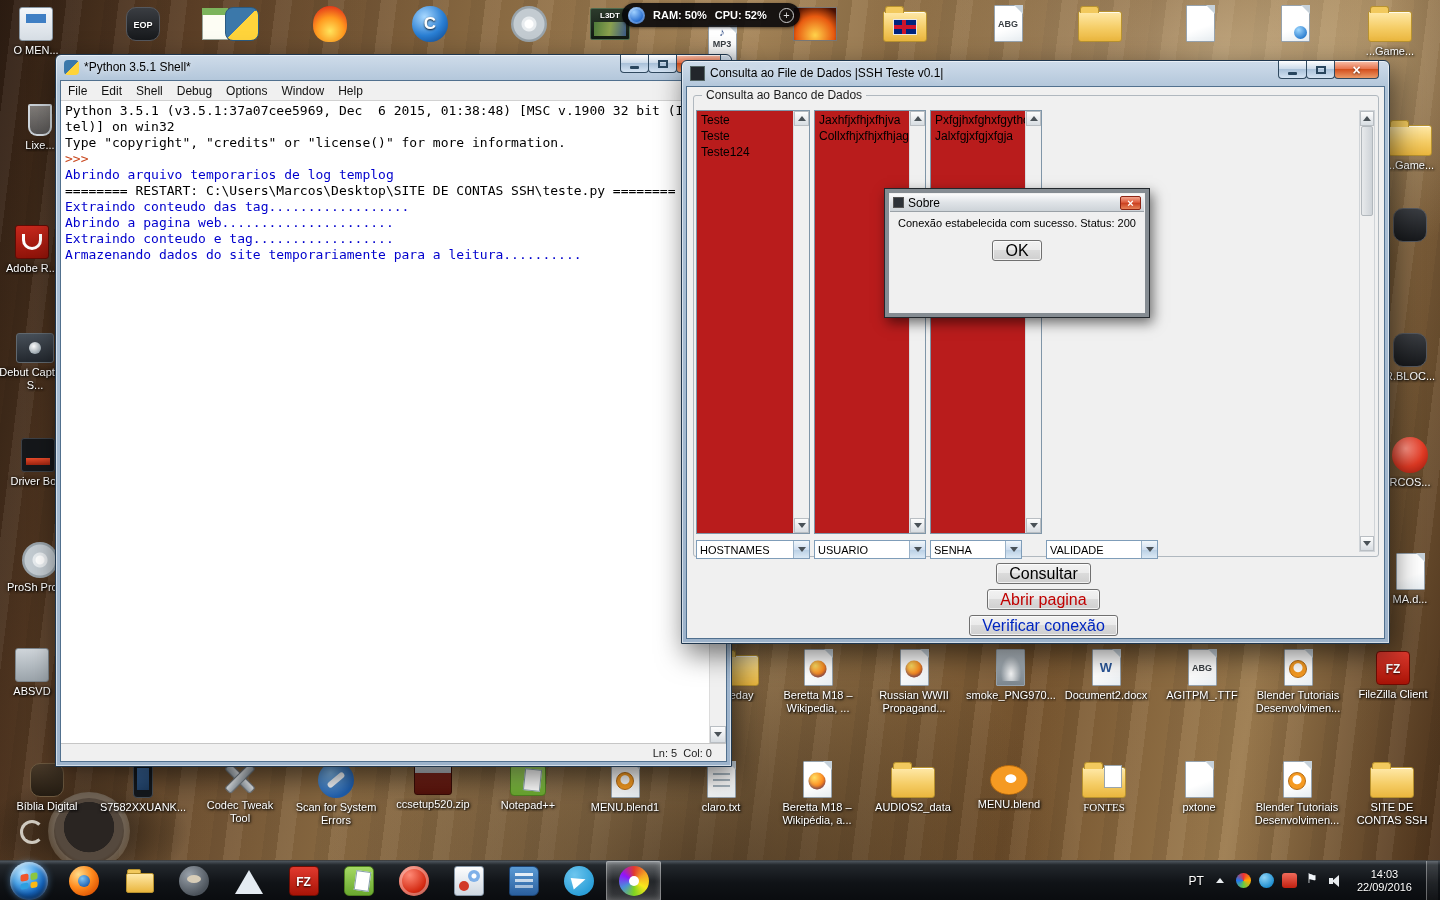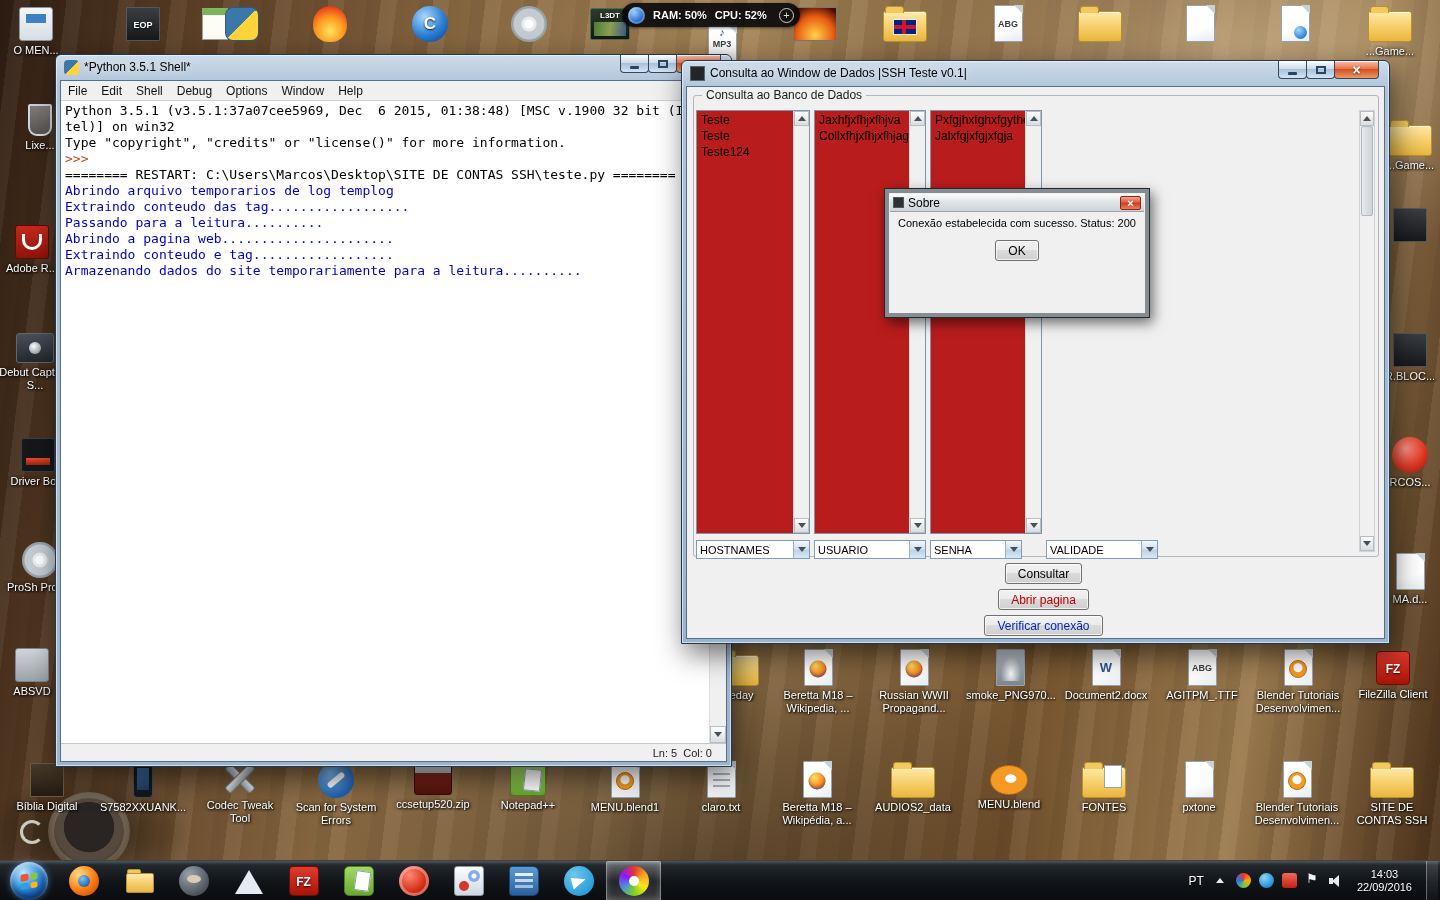--- a/index.html
+++ b/index.html
@@ -64,21 +64,21 @@
     width:22px; height:14px; border:1px solid #e8e8e8;
     background:linear-gradient(to bottom,transparent 5px,#cf142b 5px 9px,transparent 9px),
                linear-gradient(to right,transparent 8px,#cf142b 8px 12px,transparent 12px),#00247d; }
   .t-folder-abg::after { content:''; position:absolute; right:3px; top:-3px; width:16px; height:21px;
     background:#fff; border:1px solid #99a5ad; }
   
   .t-win-app { width:34px; height:34px; margin-top:3px; background:linear-gradient(#f4f7fa,#d6dde4);
     border:1px solid #8896a2; border-radius:3px; }
   .t-win-app::after { content:''; position:absolute; left:6px; top:6px; right:6px; height:9px; background:#3f7fc4; }
   .t-eop,.t-dark-app,.t-biblia { width:34px; height:34px; margin-top:3px;
-    background:linear-gradient(#3a3d42,#17191c); border:1px solid #55585e; border-radius:1px; }
+    background:linear-gradient(#3a3d42,#17191c); border:1px solid #55585e; border-radius:10px; }
   .t-eop .badge { bottom:auto; top:12px; font-size:9px; }
   .t-biblia { background:linear-gradient(#4a3b2a,#241c12); border-color:#6e5a40; }
   .t-l3dt { width:40px; height:32px; margin-top:4px; background:linear-gradient(#2c3b2c,#121a12);
     border:1px solid #4e6a4e; border-radius:2px; }
   .t-l3dt::after { content:''; position:absolute; left:3px; right:3px; bottom:3px; height:14px;
     background:linear-gradient(100deg,#4e7a3a,#8aa04e 50%,#3c5a86); }
   .t-l3dt .badge { bottom:auto; top:2px; font-size:8px; }
   .t-python { width:34px; height:34px; margin-top:3px; border-radius:8px; border:1px solid #2b5a80;
     background:linear-gradient(135deg,#3b78aa 0 50%,#ffd43b 50% 100%); }
   .t-fire { width:34px; height:36px; margin-top:2px; border-radius:50% 50% 45% 45%;
@@ -205,21 +205,21 @@
   .combo-text { flex:1; font-size:11px; padding-left:3px; overflow:hidden; white-space:nowrap; color:#000; }
   .combo-btn { width:16px; height:17px; border-left:1px solid #9ab2c8; display:flex; align-items:center;
     justify-content:center; background:linear-gradient(#f2f7fb,#cfdef0 50%,#b8cfe4 50%,#dbe9f5); }
   .gb-vsb { position:absolute; right:3px; top:14px; width:16px; height:442px; background:#f0f0f0;
     border:1px solid #d0d4d8; }
   .gb-vsb .sbb { height:15px; }
   .gb-vsb .sbb.down { position:absolute; bottom:0; left:0; right:0; }
   .gb-vsb .sb-thumb { top:15px; height:90px; }
   .btnstack { position:absolute; left:0; right:0; top:476px; display:flex; flex-direction:column;
     align-items:center; gap:5px;padding-left:16px; }
-  .w7btn { font-family:"Liberation Sans", sans-serif; font-size:12px; height:21px; padding:0 12px;
+  .w7btn { font-family:"Liberation Sans", sans-serif; font-size:16px; height:21px; padding:0 12px;
     border:1px solid #707070; border-radius:3px; color:#000;
     background:linear-gradient(#f2f2f2,#ebebeb 45%,#dbdbdb 50%,#cfcfcf);
     box-shadow:inset 0 0 0 1px rgba(255,255,255,.7); cursor:default; }
   
   #alertdlg { position:absolute; left:884px; top:188px; width:266px; height:130px; background:#f0f0f0;
     border:1px solid #23282d; box-shadow:inset 0 0 0 4px #858c92, 3px 5px 12px rgba(0,0,0,.55); z-index:30; }
   .dlg-title { position:absolute; left:5px; right:5px; top:5px; height:18px; display:flex; align-items:center;
     gap:4px; padding:0 3px; background:linear-gradient(#fbfbfb,#dfe3e7 50%,#cdd3d8);
     border-bottom:1px solid #9aa1a7; font-size:12px; color:#000; }
   .dlg-ico { width:11px; height:11px; background:#2d3238; border:1px solid #555; }
@@ -547,21 +547,21 @@
     <div class="dicon" style="left: 867px; top: 760px;">
       <span class="glyph t-folder"></span>
       <div class="dlabel">AUDIOS2_data</div>
     </div>
 
     <div class="dicon" style="left: 963px; top: 760px;">
       <span class="glyph t-blender"></span>
       <div class="dlabel">MENU.blend</div>
     </div>
 
-    <div class="dicon" style="left: 1058px; top: 760px;">
+    <div class="dicon" style="left: 1058px; top: 760px; font-family: Liberation Serif, serif;">
       <span class="glyph t-folder-abg"></span>
       <div class="dlabel">FONTES</div>
     </div>
 
     <div class="dicon" style="left: 1153px; top: 760px;">
       <span class="glyph t-doc"></span>
       <div class="dlabel">pxtone</div>
     </div>
 
     <div class="dicon" style="left: 1251px; top: 760px;">
@@ -617,27 +617,26 @@
         <div class="pytext">
 
             <div class="pyline" style="color: rgb(0, 0, 0);">Python 3.5.1 (v3.5.1:37a07cee5969, Dec  6 2015, 01:38:48) [MSC v.1900 32 bit (In</div>
 
             <div class="pyline" style="color: rgb(0, 0, 0);">tel)] on win32</div>
 
             <div class="pyline" style="color: rgb(0, 0, 0);">Type "copyright", "credits" or "license()" for more information.</div>
 
             <div class="pyline" style="color: rgb(201, 72, 31);">&gt;&gt;&gt; </div>
 
+            <div class="pyline" style="color: rgb(0, 0, 205);">Abrindo arquivo temporarios de log templog</div>
+
             <div class="pyline" style="color: rgb(0, 0, 0);">======== RESTART: C:\Users\Marcos\Desktop\SITE DE CONTAS SSH\teste.py ========</div>
 
-            <div class="pyline" style="color: rgb(0, 0, 205);">Abrindo arquivo temporarios de log templog</div>
-
             <div class="pyline" style="color: rgb(0, 0, 205);">Extraindo conteudo das tag..................</div>
 
-            <div class="pyline" style="color: rgb(0, 0, 205);">Passando para a leitura..........</div>
 
             <div class="pyline" style="color: rgb(0, 0, 205);">Abrindo a pagina web......................</div>
 
             <div class="pyline" style="color: rgb(0, 0, 205);">Extraindo conteudo e tag..................</div>
 
             <div class="pyline" style="color: rgb(0, 0, 205);">Armazenando dados do site temporariamente para a leitura..........</div>
 
         </div>
         <div class="vsb">
           <div class="sbb">
@@ -651,21 +650,21 @@
       </div>
       <div class="pystatus">
         <span class="pystatus-text">Ln: 5  Col: 0</span>
       </div>
     </div>
   </div>
 
   <div id="conwin" class="win">
     <div class="titlebar">
       <span class="ticon appdark"></span>
-      <span>Consulta ao Window de Dados |SSH Teste v0.1|</span>
+      <span>Consulta ao File de Dados |SSH Teste v0.1|</span>
     </div>
     <div class="caps">
       <div class="cap">
           <span class="bar"></span>
         </div>
       <div class="cap">
           <span class="box"></span>
         </div>
       <div class="cap close"></div>
     </div>

